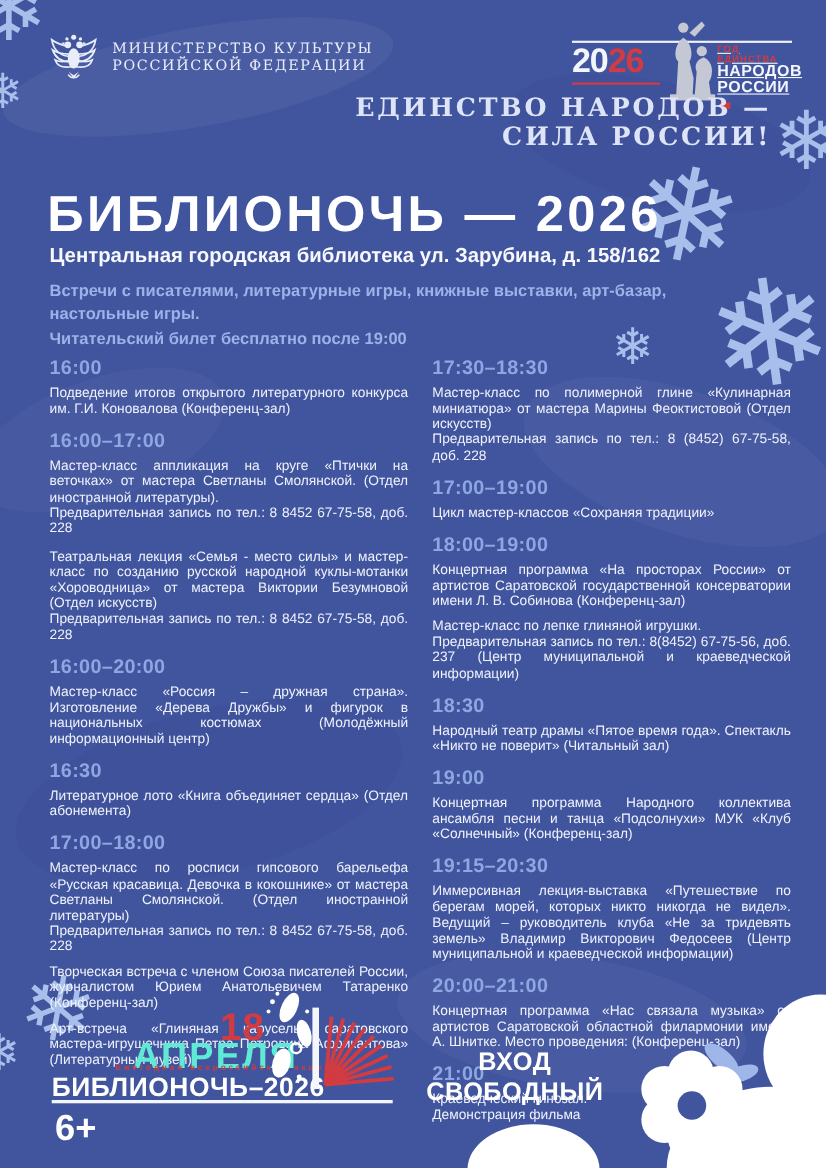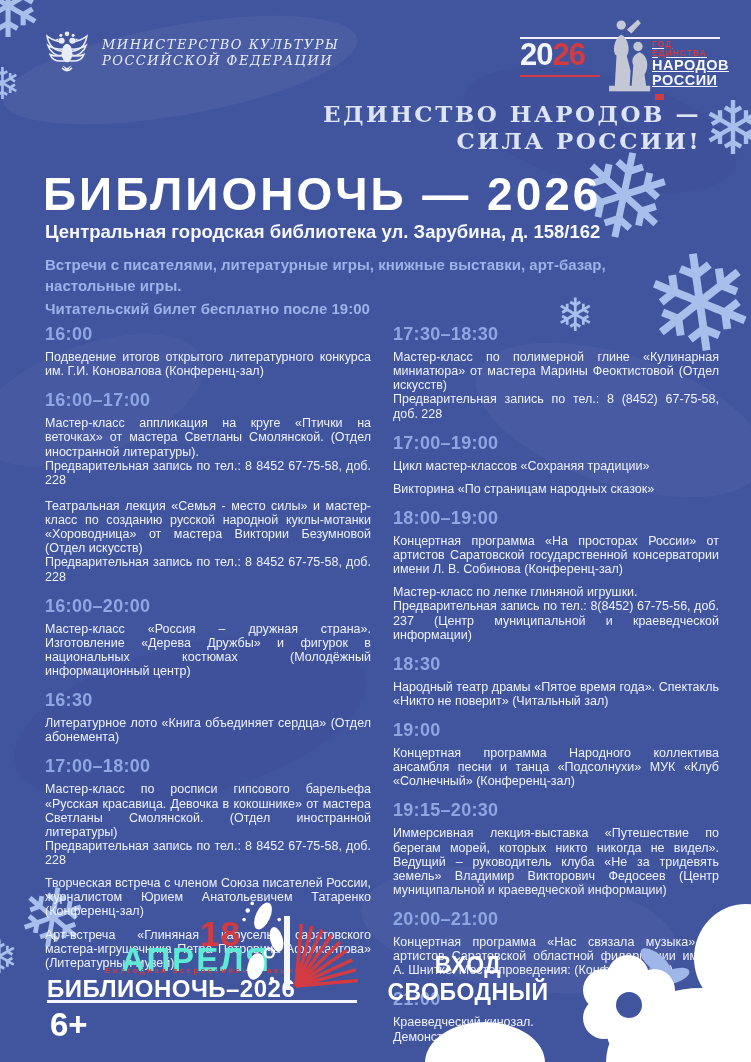--- a/index.html
+++ b/index.html
@@ -8,32 +8,32 @@
     position:relative; width:751px; height:1062px; margin:0 auto;
     background:#41549e; overflow:hidden;
     font-family:"Liberation Sans", sans-serif; color:#f2f5fc;
   }
   
   .bg-waves { position:absolute; inset:0; pointer-events:none; }
   .snow { position:absolute; color:#a9bfeb; line-height:1; pointer-events:none; user-select:none; }
   
   .ministry { position:absolute; top:27px; left:44px; display:flex; align-items:center; gap:12px; }
   .ministry .emblem { width:46px; height:52px; flex:0 0 auto; }
-  .ministry .mtext { font-family:"DejaVu Serif", serif; font-size:13px; letter-spacing:1.5px; color:#e9edf9; line-height:1.25; white-space:nowrap;font-style:italic; }
+  .ministry .mtext { font-family:"DejaVu Serif", serif; font-size:13px; letter-spacing:1.5px; color:#e9edf9; line-height:1.25; white-space:nowrap; }
   .yearlogo { position:absolute; top:18px; left:518px; width:205px; height:76px; }
   .yl-topline { position:absolute; top:19px; left:2px; width:200px; height:2px; background:#eef1fa; }
   .yl-num { position:absolute; top:21px; left:2px; font-size:31px; font-weight:800; letter-spacing:-1px; line-height:1; }
   .yl-num .red { color:#d23b41; }
   .yl-redline { position:absolute; top:57px; left:2px; width:80px; height:2px; background:#d23b41; }
   .yl-statue { position:absolute; top:-4px; left:78px; width:56px; height:80px; }
   .yl-text { position:absolute; top:22px; left:134px; line-height:1.05;text-decoration:underline; }
   .yl-text .sm { font-size:8.5px; font-weight:700; color:#d23b41; letter-spacing:1px; }
   .yl-text .lg { font-size:14.5px; font-weight:800; color:#f4f6fd; letter-spacing:0.5px; }
   .yl-mark { display:inline-block; width:9px; height:6px; background:#d23b41; margin-left:3px; }
-  .slogan { position:absolute; top:100px; right:50px; text-align:right;
+  .slogan { position:absolute; top:84px; right:50px; text-align:right;
     font-family:"DejaVu Serif", serif; font-weight:700; font-size:23px; letter-spacing:2.5px;
     color:#dde4f6; line-height:1.18; }
   
   .title { position:absolute; top:167px; left:43px; font-size:46px; font-weight:800; letter-spacing:3px; color:#ffffff; white-space:nowrap; }
   .subtitle { position:absolute; top:221px; left:45px; font-size:18.5px; font-weight:700; color:#f6f8fe; white-space:nowrap; }
   .intro { position:absolute; top:254px; left:45px; width:600px; font-size:15px; font-weight:600; color:#9cb2e8; line-height:1.42; }
   .intro .line2 { margin-top:1px; }
   
   .col { position:absolute; top:324px; width:326px; }
   .col-left  { left:45px; }
@@ -175,21 +175,20 @@
     </div>
   <div class="col col-right">
       <div class="block">
         <div class="time">17:30–18:30</div>
         <p class="desc">Мастер-класс по полимерной глине «Кулинарная миниатюра» от мастера Марины Феоктистовой (Отдел искусств)
 Предварительная запись по тел.: 8 (8452) 67-75-58, доб. 228</p>
       </div>
       <div class="block">
         <div class="time">17:00–19:00</div>
         <p class="desc">Цикл мастер-классов «Сохраняя традиции»</p>
-        <p class="desc">Викторина «По страницам народных сказок»</p>
       </div>
       <div class="block">
         <div class="time">18:00–19:00</div>
         <p class="desc">Концертная программа «На просторах России» от артистов Саратовской государственной консерватории имени Л. В. Собинова (Конференц-зал)</p>
         <p class="desc">Мастер-класс по лепке глиняной игрушки.
 Предварительная запись по тел.: 8(8452) 67-75-56, доб. 237 (Центр муниципальной и краеведческой информации)</p>
       </div>
       <div class="block">
         <div class="time">18:30</div>
         <p class="desc">Народный театр драмы «Пятое время года». Спектакль «Никто не поверит» (Читальный зал)</p>

